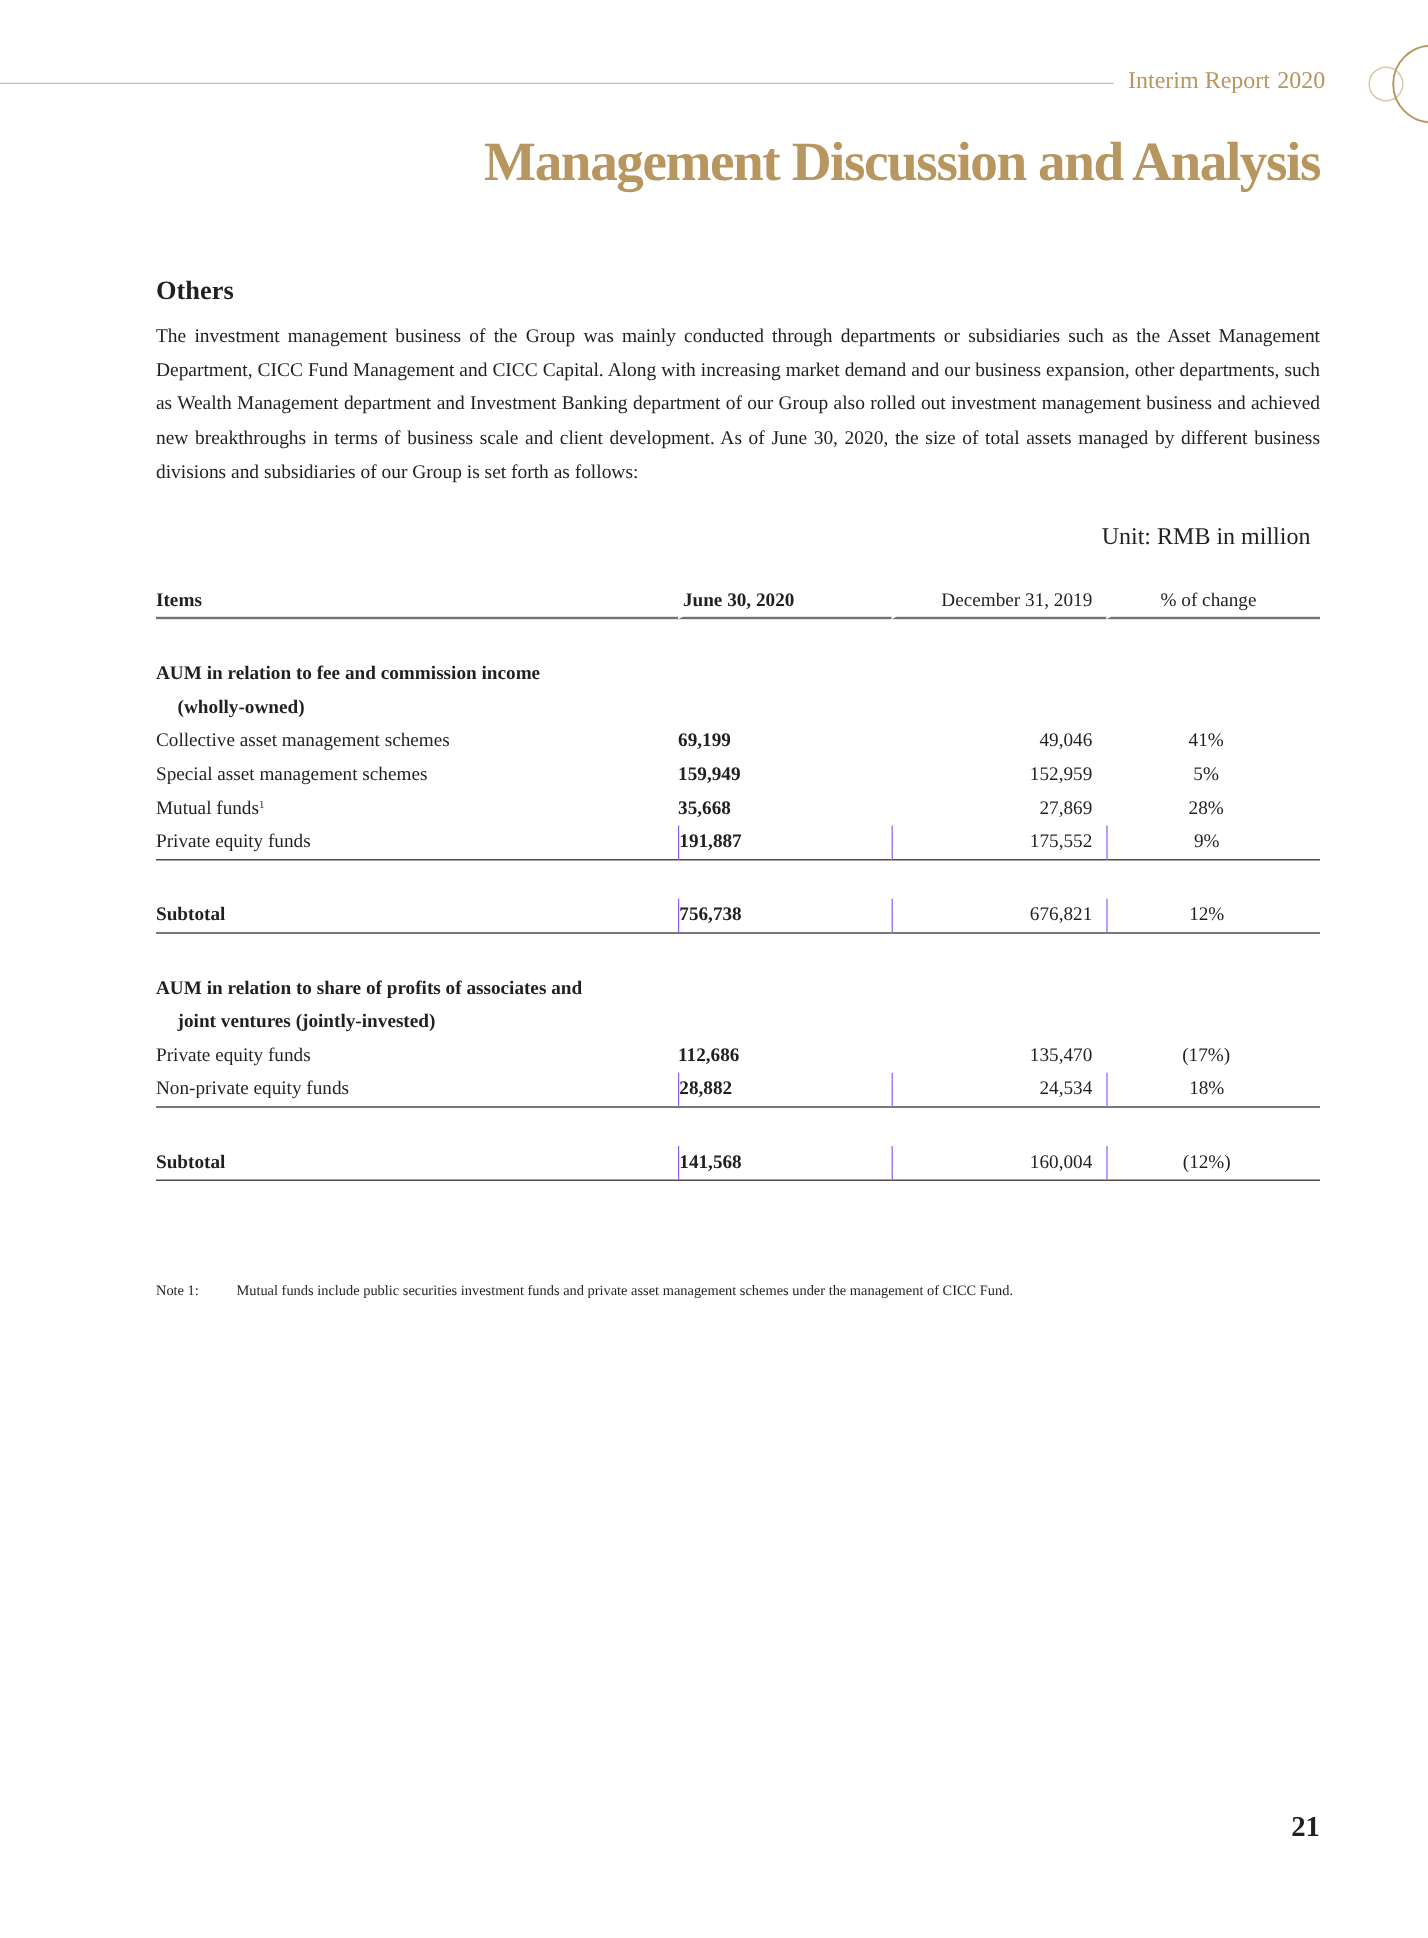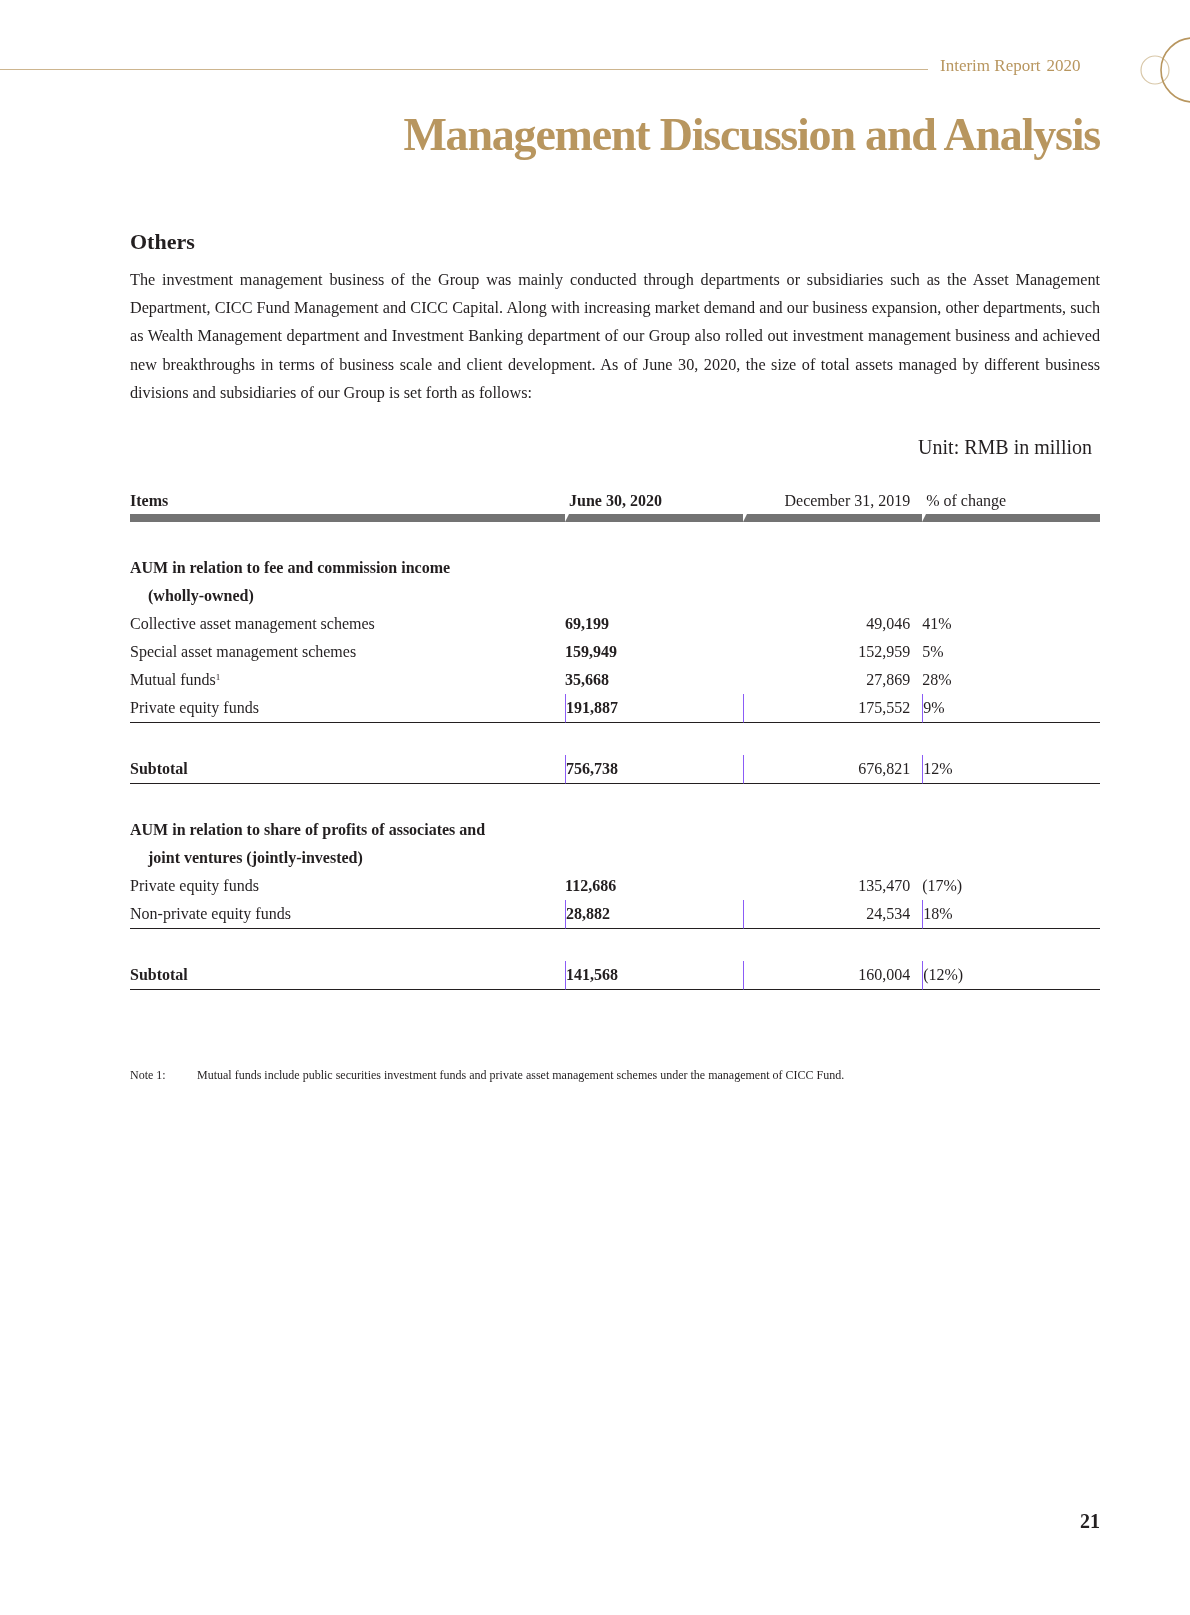--- a/index.html
+++ b/index.html
@@ -1,64 +1,64 @@
 <!DOCTYPE html>
 <html><head>
 <meta charset="utf-8">
 <style>
   html, body { margin: 0; padding: 0; background: #ffffff; }
   body { width: 1190px; height: 1615px; position: relative; overflow: hidden;
          font-family: "Liberation Serif", "DejaVu Serif", serif; color: #231f20; }
 
   .header-rule { position: absolute; left: 0; top: 69px; width: 928px; height: 1px; background: #cdb58f; }
-  .header-report { position: absolute; top: 56px; left: 940px; font-size: 17px; color: #b8965f; white-space: nowrap; }
+  .header-report { position: absolute; top: 56px; left: 940px; font-size: 20px; color: #b8965f; white-space: nowrap; }
   .header-report .yr { margin-left: 6px; }
   .deco { position: absolute; left: 1125px; top: 35px; width: 80px; height: 70px; }
 
   .page-title { position: absolute; right: 90px; top: 108px; font-size: 46px; font-weight: bold;
                 color: #b8965f; letter-spacing: -1.2px; white-space: nowrap; }
 
   .section-heading { position: absolute; left: 130px; top: 229px; font-size: 22px; font-weight: bold; }
 
   .body-text { position: absolute; left: 130px; top: 266px; width: 970px; font-size: 16.2px;
                line-height: 28.2px; text-align: justify; }
 
   .unit { position: absolute; right: 98px; top: 436px; font-size: 20px; }
 
   table.aum { position: absolute; left: 130px; top: 488px; width: 970px; border-collapse: separate; border-spacing: 0;
               font-size: 16px; }
   table.aum td, table.aum th { padding: 0; height: 28px; vertical-align: middle; font-weight: normal; }
   table.aum .c-item { width: 460px; text-align: left; }
   table.aum .c-jun  { width: 170px; text-align: left; font-weight: bold; }
   table.aum .c-dec  { width: 170px; text-align: right; }
-  table.aum .c-pct  { width: 170px; text-align: left; }
+  table.aum .c-pct  { width: 170px; text-align: center; }
   table.aum .c-jun-pad { padding-right: 12px !important; }
   table.aum .c-dec-pad { padding-right: 12px !important; }
   table.aum .c-pct-pad { padding-right: 12px !important; }
 
-  tr.head th { border-bottom: 8px solid #737373; height: 26px; }
+  tr.head th { border-bottom: 2px solid #737373; height: 26px; }
   tr.head th.c-item { font-weight: bold; }
   tr.head th.c-jun { font-weight: bold; }
   tr.head th + th { border-left: 4px solid #fff; }
 
   tr.spacer td { height: 32px; }
   tr.group td { font-weight: bold; }
   tr.group td.indent { padding-left: 18px; }
   tr.last td { border-bottom: 1px solid #231f20; }
   tr.sub td { font-weight: bold; border-bottom: 1px solid #231f20; }
   tr.sub td.c-dec, tr.sub td.c-pct { font-weight: normal; }
   tr.total td { font-weight: bold; border-bottom: 3px double #231f20; height: 30px; }
   tr.total td.c-dec, tr.total td.c-pct { font-weight: normal; }
   tr.last td + td, tr.sub td + td, tr.total td + td { border-left: 1px solid #8b5cf6; }
   sup { font-size: 9px; vertical-align: 5px; }
 
   .note { position: absolute; left: 130px; top: 1068px; font-size: 12px; white-space: nowrap; }
   .note .lbl { display: inline-block; width: 67px; }
 
-  .page-number { position: absolute; right: 90px; top: 1510px; font-size: 20px; font-weight: bold; }
+  .page-number { position: absolute; right: 90px; top: 1510px; font-size: 24px; font-weight: bold; }
 </style>
 </head>
 <body>
 
 <div class="header-rule"></div>
 <div class="header-report">
   <span>Interim Report</span><span class="yr">2020</span>
 </div>
 <svg class="deco" viewBox="0 0 80 70">
   <circle cx="30" cy="35" r="14" fill="none" stroke="#d8c7a8" stroke-width="1.2"></circle>

